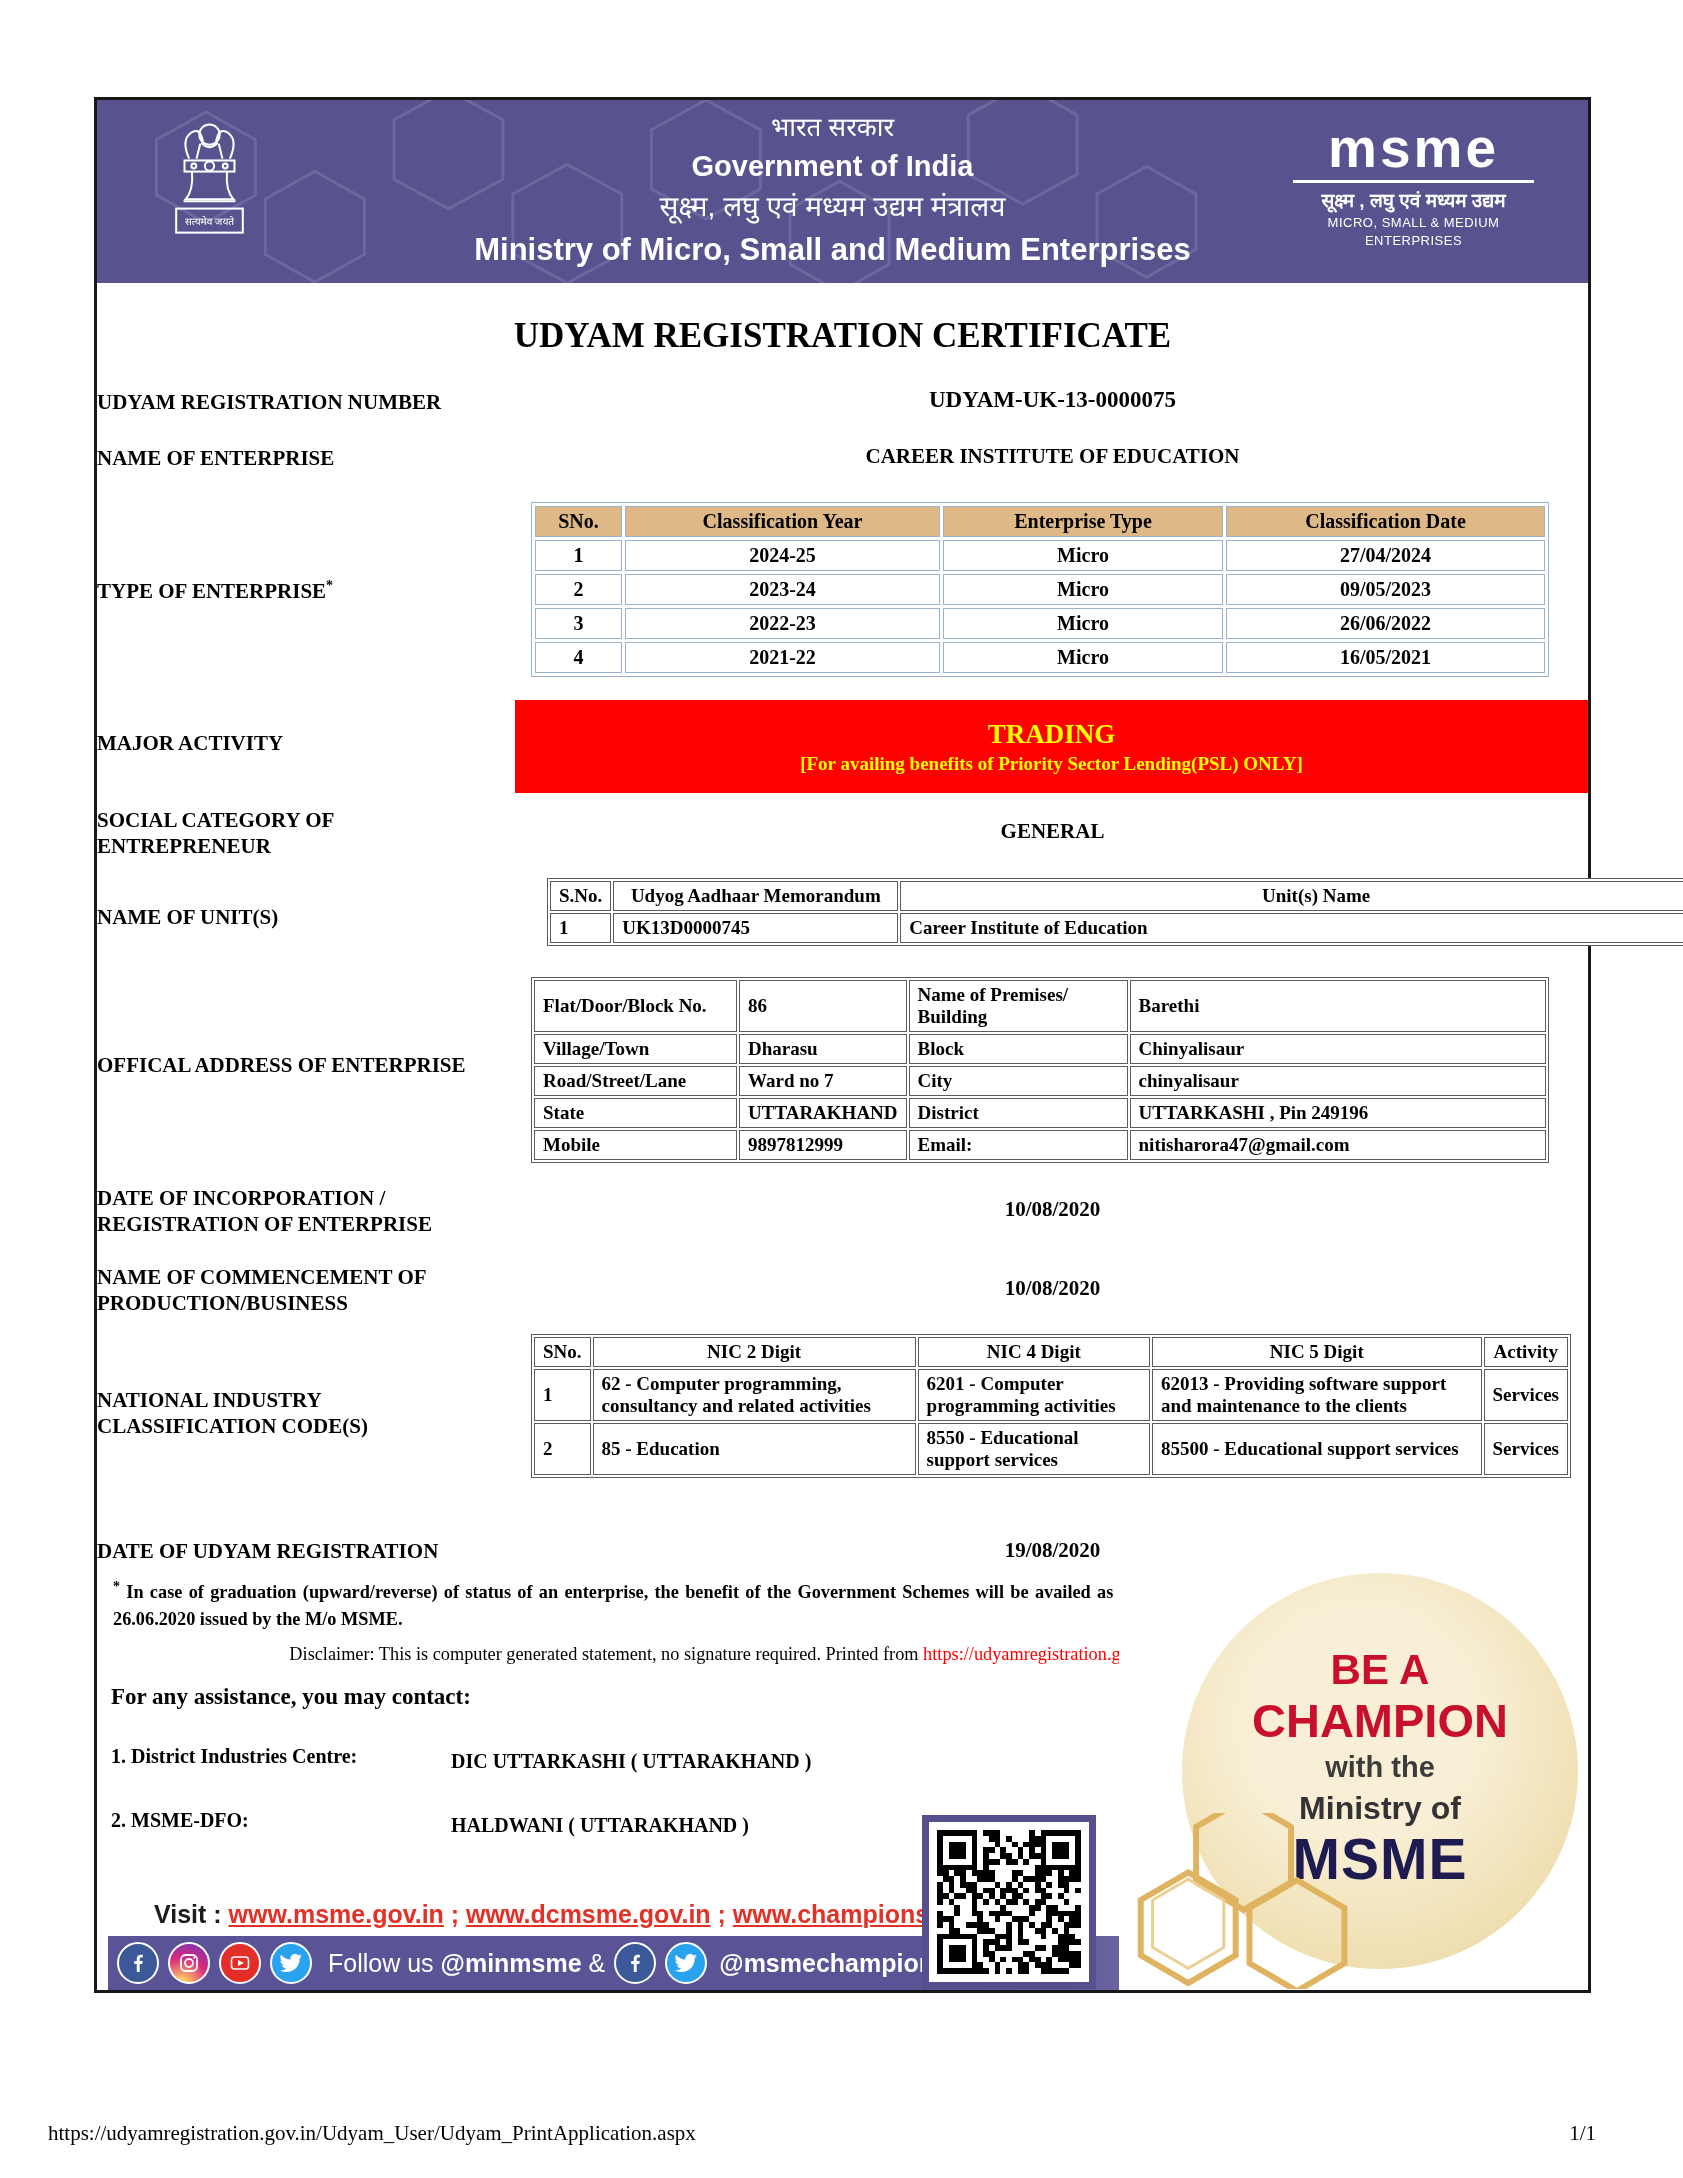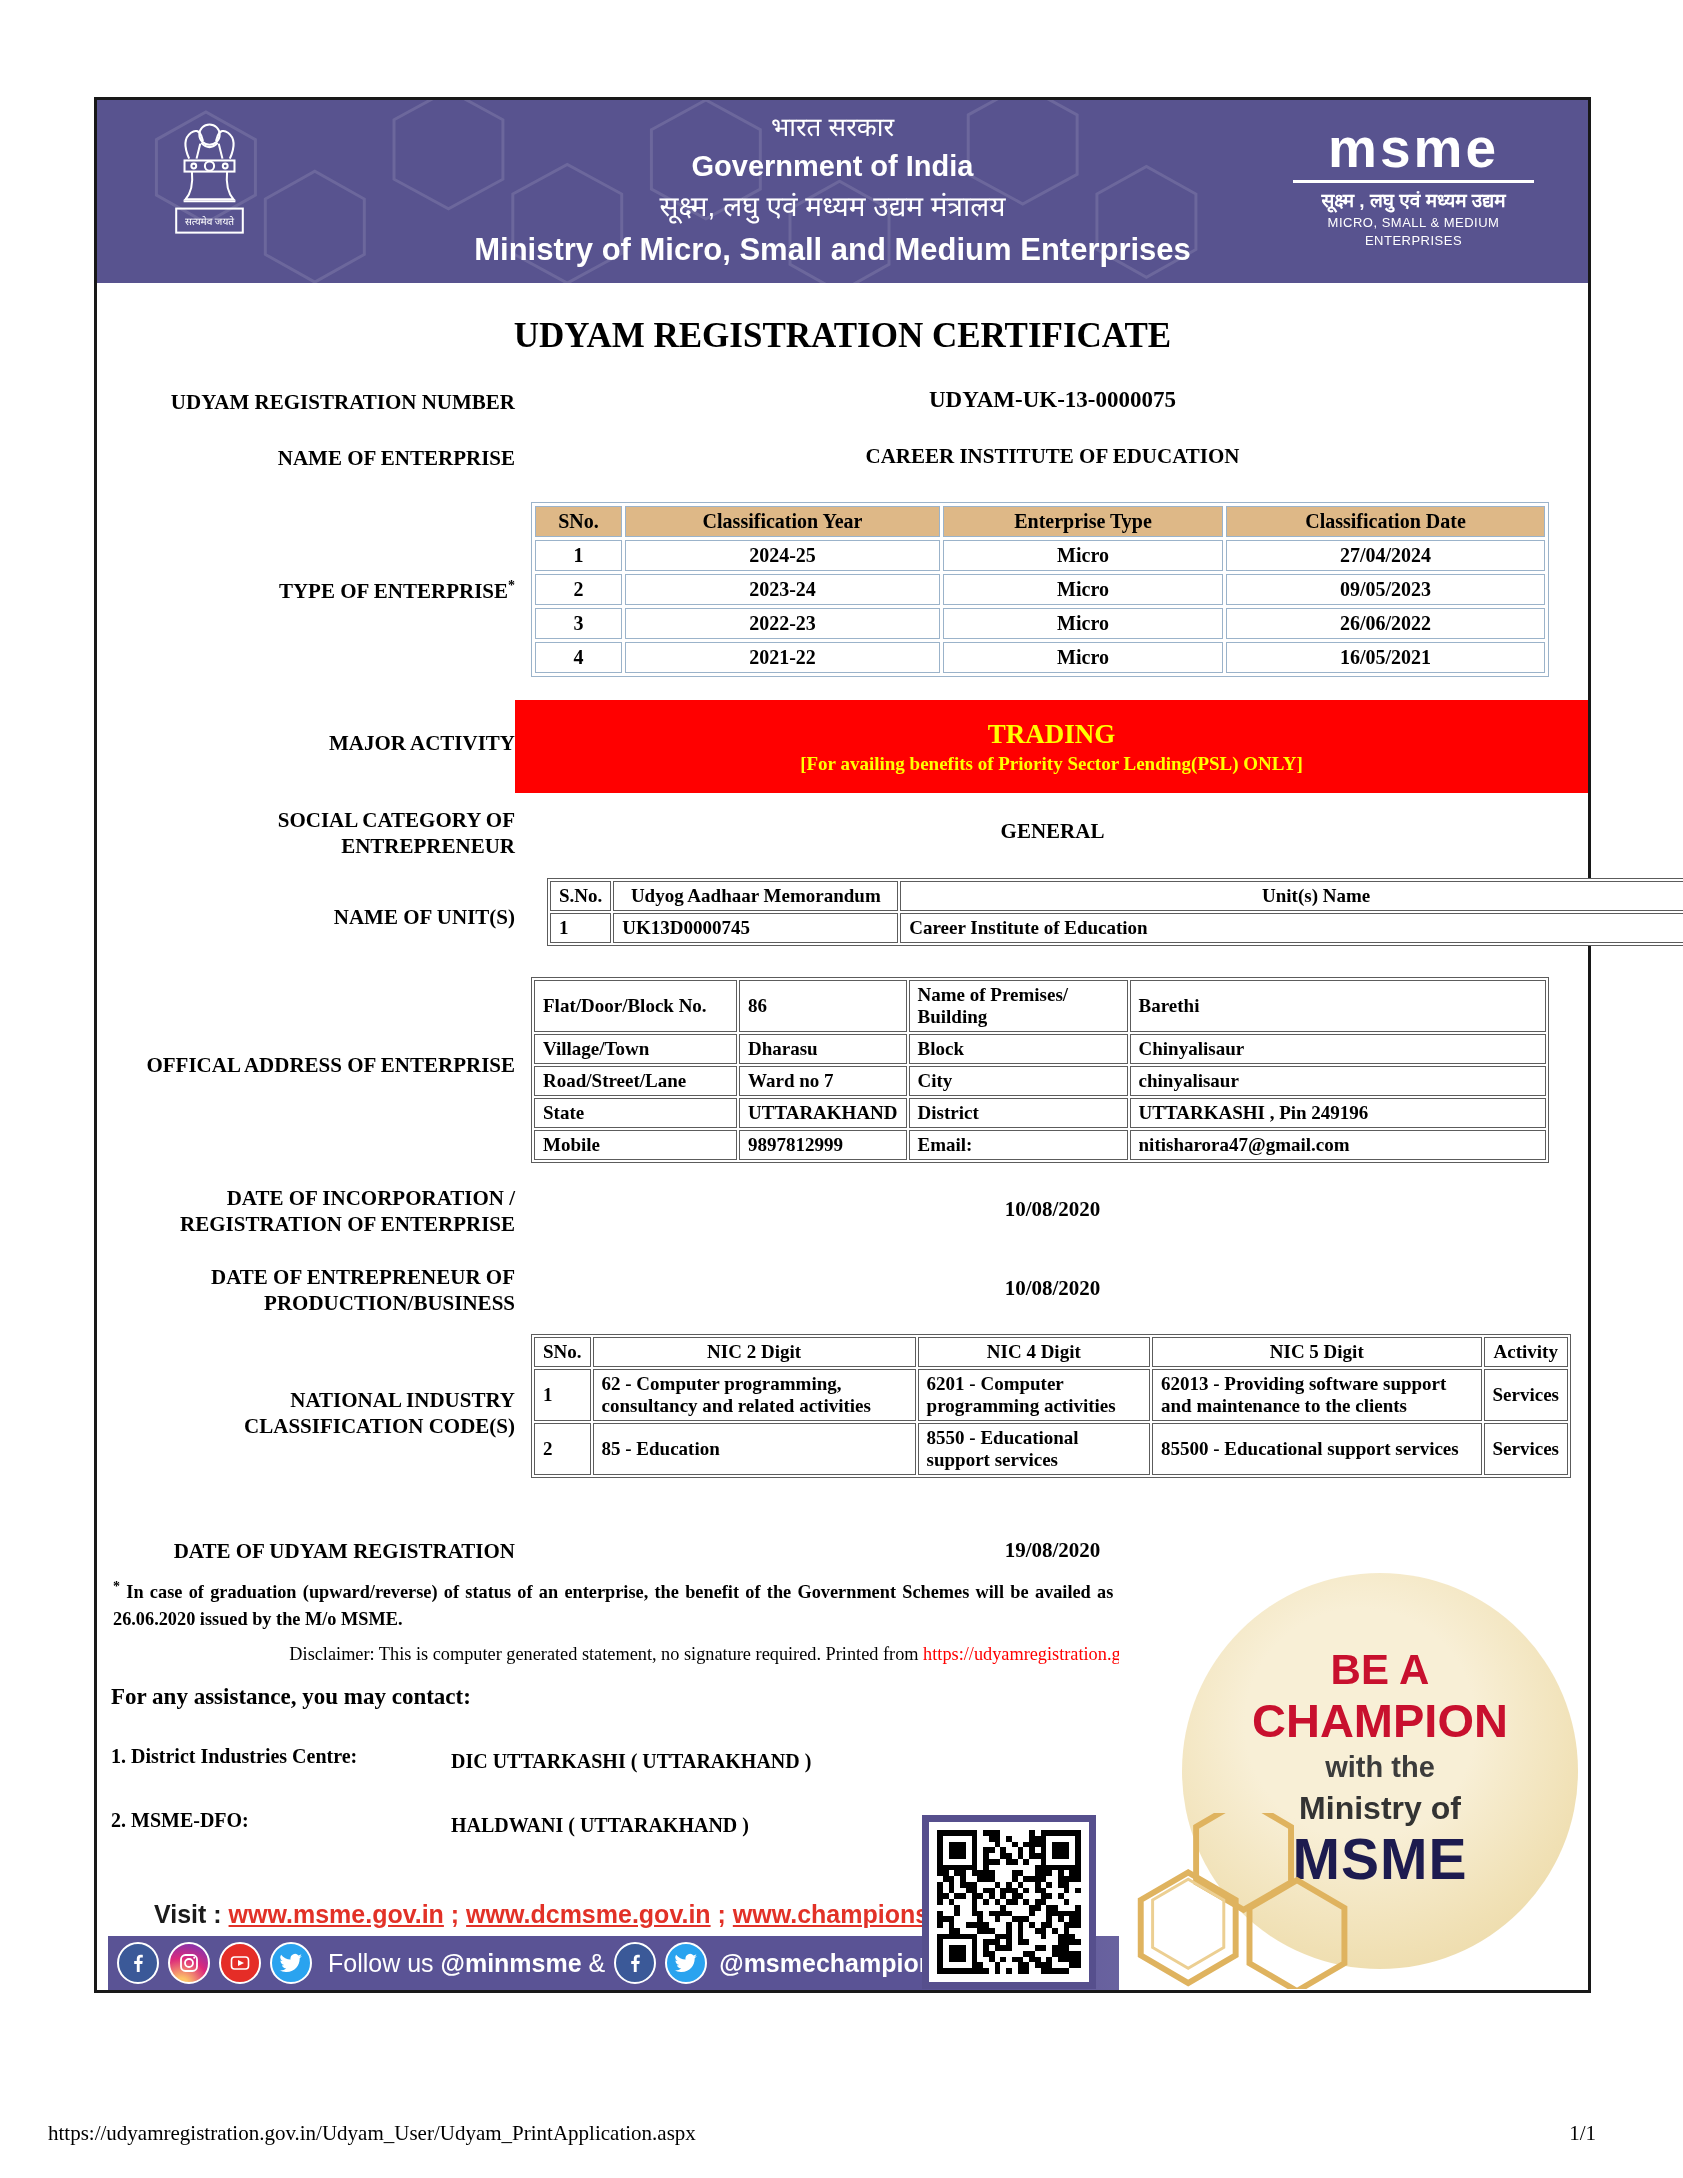--- a/index.html
+++ b/index.html
@@ -20,21 +20,21 @@
   .msme-logo { position:absolute; right:42px; top:20px; width:265px; z-index:2; text-align:center; color:#fff;
                font-family:"Liberation Sans", sans-serif; }
   .msme-word { font-size:55px; font-weight:800; letter-spacing:3px; line-height:57px; }
   .msme-rule { border-top:3px solid #fff; margin:3px 12px 5px; }
   .msme-hi { font-size:19px; font-weight:bold; line-height:26px; }
   .msme-en { font-size:13px; letter-spacing:0.5px; line-height:18px; }
 
   .title { position:absolute; top:216px; left:0; width:100%; text-align:center;
            font-size:35px; font-weight:bold; color:#000; }
 
-  .lbl { position:absolute; left:0; width:418px; text-align:right; font-weight:bold; font-size:21px; color:#000; line-height:26px; }
+  .lbl { position:absolute; left:0; width:418px; text-align:left; font-weight:bold; font-size:21px; color:#000; line-height:26px; }
   .val { position:absolute; left:418px; width:1075px; text-align:center; font-weight:bold; color:#000; }
 
   table { border-spacing:3px; background:#fff; border:1px solid #9bb3ca; }
   table.gray { border-spacing:2px; border:1px solid #5c5c5c; }
   td, th { border:1px solid #9bb3ca; font-weight:bold; font-size:20px; padding:3px 8px; background:#fff; }
   table.gray td, table.gray th { border:1px solid #5c5c5c; font-size:19px; }
   .class-table { position:absolute; left:434px; top:402px; width:1018px; }
   .class-table th { background:#DEB887; text-align:center; }
   .class-table td { text-align:center; }
   .units-table { position:absolute; left:450px; top:778px; width:1188px; }
@@ -249,21 +249,21 @@
     </tbody>
       </table>
 
     <div class="lbl" style="top:1085px;">
       <div>DATE OF INCORPORATION /</div>
       <div>REGISTRATION OF ENTERPRISE</div>
     </div>
     <div class="val" style="top:1097px; font-size:21px;">10/08/2020</div>
 
     <div class="lbl" style="top:1164px;">
-      <div>DATE OF ENTREPRENEUR OF</div>
+      <div>NAME OF COMMENCEMENT OF</div>
       <div>PRODUCTION/BUSINESS</div>
     </div>
     <div class="val" style="top:1176px; font-size:21px;">10/08/2020</div>
 
     <div class="lbl" style="top:1287px;">
       <div>NATIONAL INDUSTRY</div>
       <div>CLASSIFICATION CODE(S)</div>
     </div>
     <table class="nic-table gray">
       <tbody>

